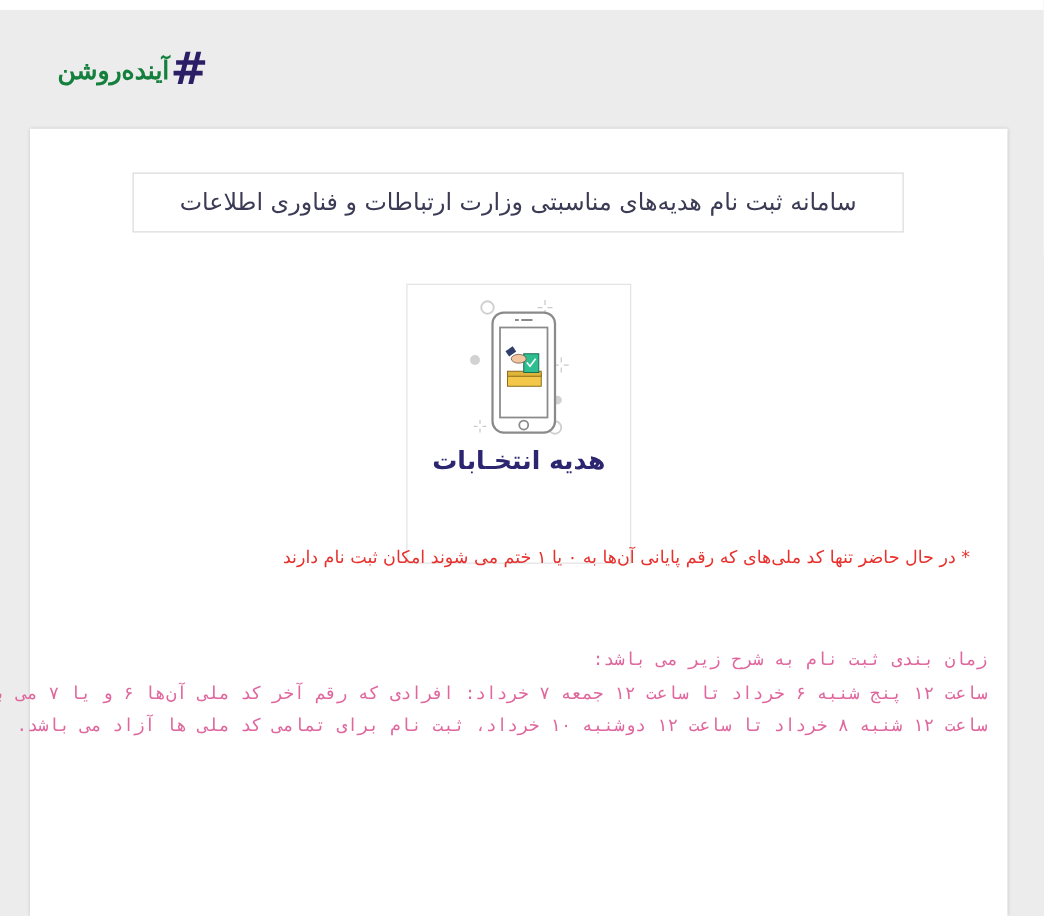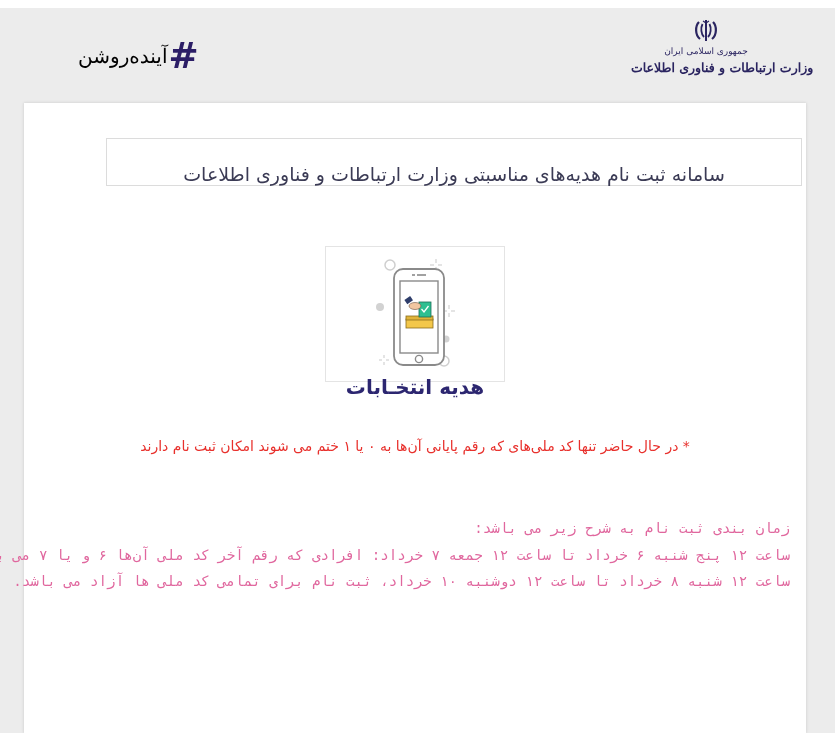--- a/index.html
+++ b/index.html
@@ -21,23 +21,22 @@
       display: flex; align-items: center; direction: rtl;
       color: #2e1f6b;
     }
     .hashtag-logo .hash {
       font-family: "DejaVu Sans", sans-serif;
       font-weight: bold; font-size: 36px; line-height: 36px;
       color: #2b1d66;
     }
     .hashtag-logo .word {
       font-family: "DejaVu Serif", serif;
-      font-size: 20px; font-weight: normal; color: #000000;
+      font-size: 20px; font-weight: bold; color: #15803d;
       margin-right: 1px;
-      margin-left: 32px;
     }
     .ministry-logo {
       position: absolute; right: 54px; top: 10px; width: 150px;
       text-align: center; color: #2a2460;
     }
     .ministry-logo .emblem {
       display: block; margin: 0 auto; width: 26px; height: 26px;
     }
     .ministry-logo .line1 {
       font-family: "DejaVu Serif", serif; font-size: 9px; margin-top: 2px;
@@ -46,74 +45,62 @@
     .ministry-logo .line2 {
       font-family: "DejaVu Serif", serif; font-size: 12.5px; font-weight: bold;
       margin-top: 4px; color: #2a2460; white-space: nowrap;
     }
     .panel {
       position: absolute; left: 24px; top: 103px; width: 782px; height: 630px;
       background: #ffffff;
       box-shadow: 0 0 3px rgba(0,0,0,0.15);
     }
     .title-box {
-      position: absolute; left: 82px; top: 35px; width: 696px; height: 48px;
+      position: absolute; left: 82px; top: 35px; width: 617px; height: 48px;
       border: 1px solid #dcdcdc;
-      display: flex; align-items: flex-end; justify-content: center;
+      display: flex; align-items: center; justify-content: center;
       direction: rtl;
     }
     .title-box span {
       font-size: 19px; color: #3b3b55; white-space: nowrap;
     }
     .gift-card {
-      position: absolute; left: 301px; top: 143px; width: 180px; height: 136px;
+      position: absolute; left: 301px; top: 124px; width: 180px; height: 224px;
       border: 1px solid #e4e4e4; background: #ffffff;
     }
     .gift-card svg { position: absolute; left: 0; top: 0; }
     .gift-card .gift-label {
       position: absolute; left: 0; right: 0; top: 128px;
       text-align: center; direction: rtl;
       font-size: 20px; font-weight: bold; color: #2c2670;
       letter-spacing: 0.5px;
     }
     .notice {
       position: absolute; left: 30px; right: 30px; top: 335px;
-      text-align: center; direction: rtl;
+      text-align: right; direction: rtl;
       color: #e8302c; font-size: 14px; white-space: nowrap;
     }
     .schedule {
       position: absolute; right: 16px; top: 413px; width: 700px;
       direction: rtl; text-align: right;
       color: #e0679e; font-size: 14.2px; line-height: 26.5px; font-family: Liberation Mono, monospace;
     }
     .schedule .row { white-space: nowrap; }
   </style>
 </head>
 <body>
 
 <div class="top-strip"></div>
 
 <div class="header">
   <div class="hashtag-logo">
     <span class="hash">#</span>
     <span class="word">آینده‌روشن</span>
   </div>
 
-  <div class="ministry-logo">
-    <svg class="emblem" viewBox="0 0 26 26">
-      <path d="M6 4 C2 8 2 17 7 21" fill="none" stroke="#2a2460" stroke-width="2.2"></path>
-      <path d="M20 4 C24 8 24 17 19 21" fill="none" stroke="#2a2460" stroke-width="2.2"></path>
-      <path d="M9.5 6 C7.5 10 8 16 11 19" fill="none" stroke="#2a2460" stroke-width="1.8"></path>
-      <path d="M16.5 6 C18.5 10 18 16 15 19" fill="none" stroke="#2a2460" stroke-width="1.8"></path>
-      <rect x="12" y="2" width="2" height="21" fill="#2a2460"></rect>
-      <path d="M10 3 L13 5 L16 3" fill="none" stroke="#2a2460" stroke-width="1.2"></path>
-    </svg>
-    <div class="line1">جمهوری اسلامی ایران</div>
-    <div class="line2">وزارت ارتباطات و فناوری اطلاعات</div>
-  </div>
 </div>
 
 <div class="panel">
   <div class="title-box">
     <span>سامانه ثبت نام هدیه‌های مناسبتی وزارت ارتباطات و فناوری اطلاعات</span>
   </div>
 
   <div class="gift-card">
     <svg width="180" height="180" viewBox="0 0 180 180">
 

